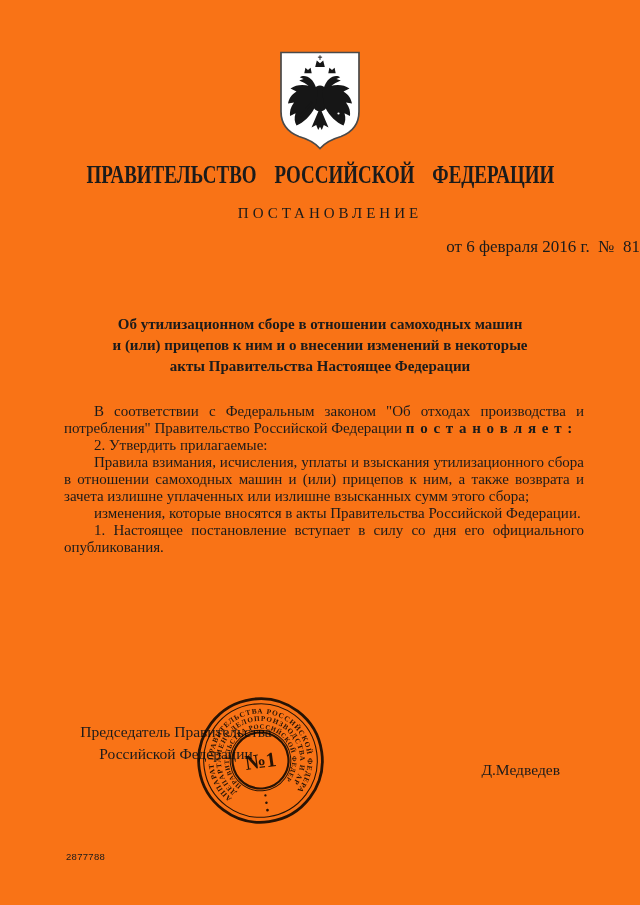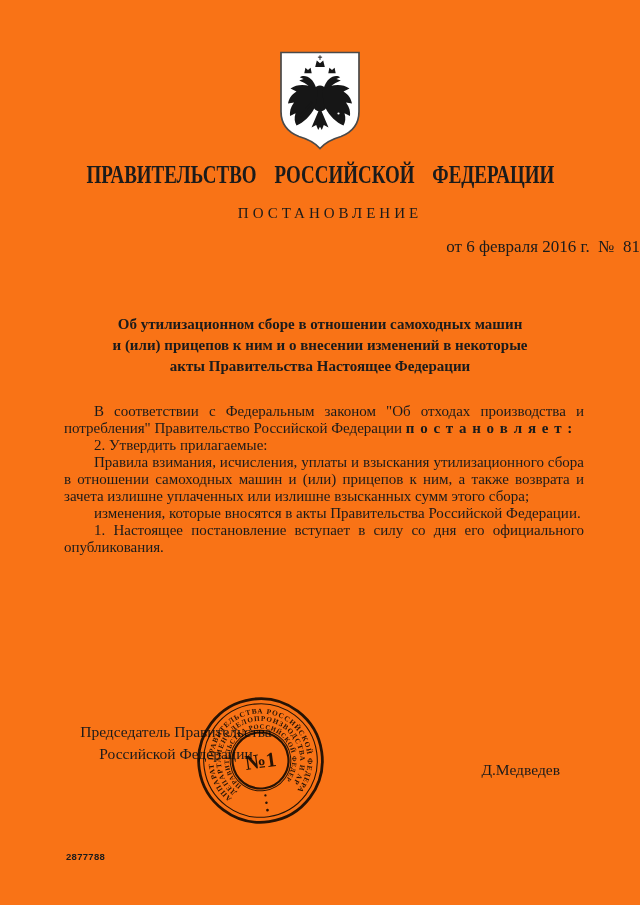--- a/index.html
+++ b/index.html
@@ -54,21 +54,21 @@
     transform:rotate(-8deg);mix-blend-mode:multiply;opacity:.93;
   }
   .stamp text{font-family:"Liberation Serif","DejaVu Serif",serif;font-weight:bold;fill:#181818;}
   .ring-text-outer{font-size:7.4px;letter-spacing:.9px;}
   .ring-text-middle{font-size:7.2px;letter-spacing:.9px;}
   .ring-text-inner{font-size:6.6px;letter-spacing:.6px;}
   .stamp-number{font-size:21px;}
   
   .doc-number{
     position:absolute;top:851px;left:66px;
-    font-size:9.5px;letter-spacing:.3px;font-family:"Liberation Sans","DejaVu Sans",sans-serif;font-weight:bold;
+    font-size:9.5px;letter-spacing:.3px;font-family:"Liberation Sans","DejaVu Sans",sans-serif;font-weight:normal;
   }
 </style>
 </head>
 <body>
 
 <div class="page">
 
   <svg class="emblem" viewBox="0 0 90 100" aria-hidden="true">
     <path d="M6,3 H84 V62 Q84,80 66,87 Q52,91 45,99 Q38,91 24,87 Q6,80 6,62 Z" fill="#ffffff" stroke="#4a4a4a" stroke-width="1.7"></path>
     <g fill="#161616" stroke="none">

